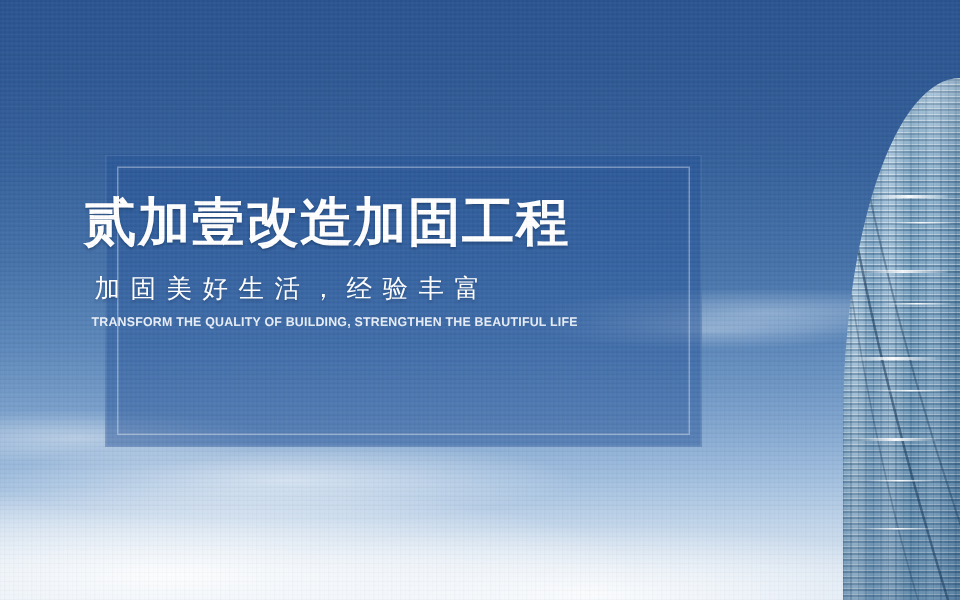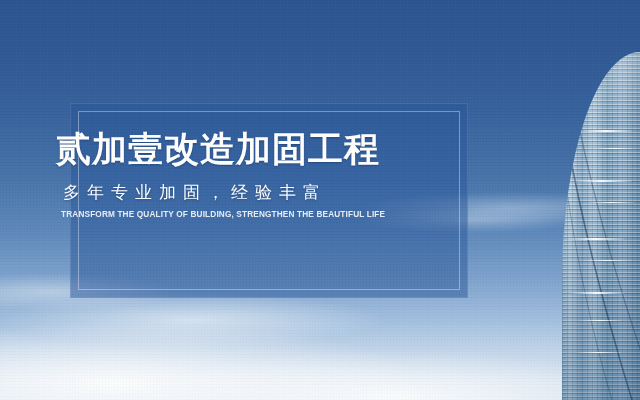--- a/index.html
+++ b/index.html
@@ -247,19 +247,19 @@
       <div class="glint s" style="left:26px; top:300px; width:48px;"></div>
     </div>
   </div>
 
   <div class="panel">
     <div class="panel-inner-border"></div>
   </div>
 
   <div class="copy">
     <div class="title">贰加壹改造加固工程</div>
-    <div class="subtitle">多年专业加固，经验丰富</div>
+    <div class="subtitle">加固美好生活，经验丰富</div>
     <div class="eng">TRANSFORM THE QUALITY OF BUILDING, STRENGTHEN THE BEAUTIFUL LIFE</div>
   </div>
 
   <div class="sky-noise"></div>
 
 </div>
 
 </body></html>

